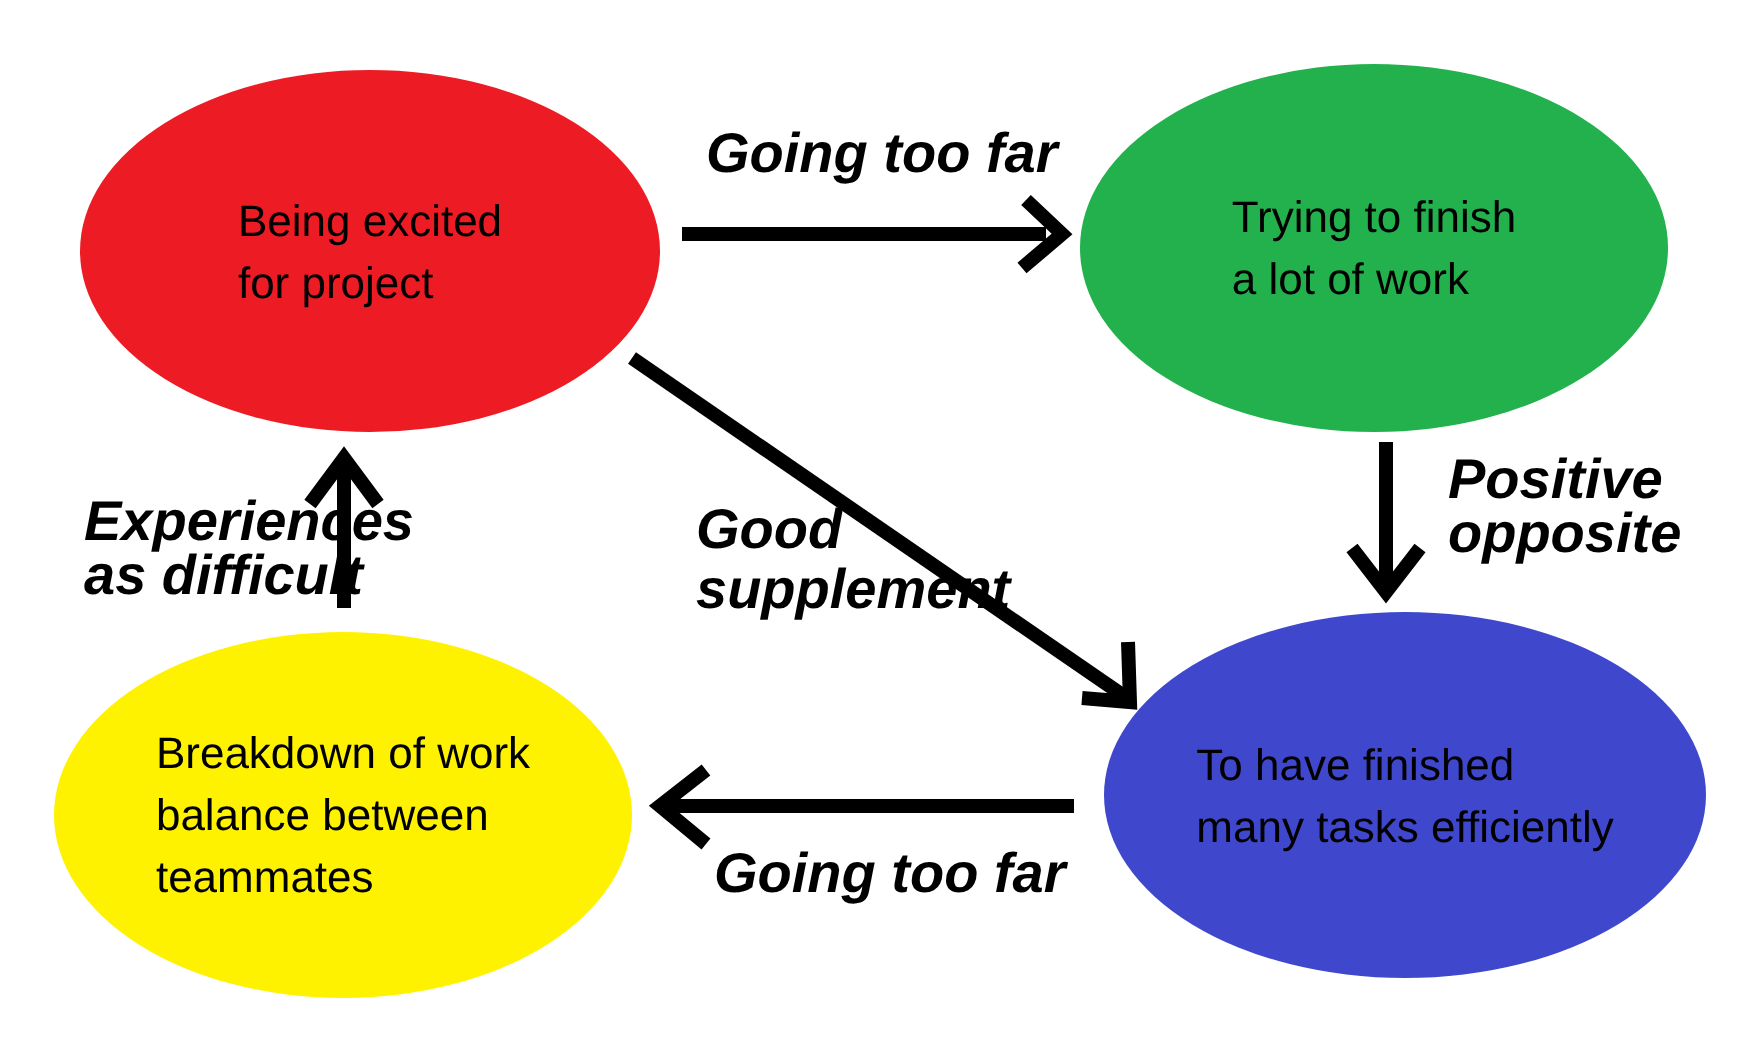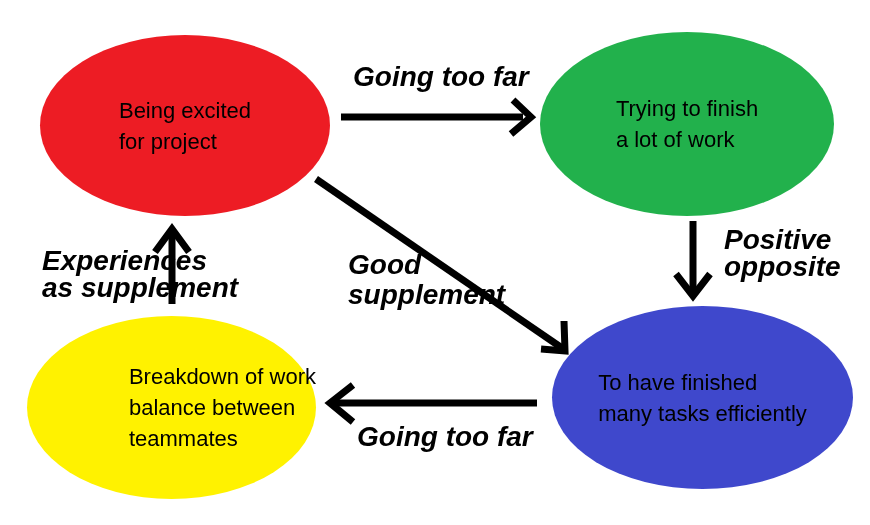--- a/index.html
+++ b/index.html
@@ -49,21 +49,21 @@
     font-size: 28px;
     line-height: 27px;
     font-style: italic;
     font-weight: 600;
     white-space: pre-line;
   }
   
   .node-excited   { left: 40px;  top: 35px;  width: 290px; height: 181px; justify-content: center; }
   .node-trying    { left: 540px; top: 32px;  width: 294px; height: 184px; }
   .node-finished  { left: 552px; top: 306px; width: 301px; height: 183px; }
-  .node-breakdown { left: 27px;  top: 316px; width: 289px; height: 183px; justify-content: flex-end; }
+  .node-breakdown { left: 27px;  top: 316px; width: 289px; height: 183px; }
   
   .label-top-going     { left: 353px; top: 63px; }
   .label-positive      { left: 724px; top: 226px; }
   .label-good          { left: 348px; top: 250px; line-height: 30px; }
   .label-bottom-going  { left: 357px; top: 423px; }
   .label-experiences   { left: 42px;  top: 247px; }
 </style>
 </head>
 <body>
 
@@ -118,15 +118,15 @@
 teammates</div>
   </div>
 
   <div class="edge-label label-top-going">Going too far</div>
   <div class="edge-label label-positive">Positive
 opposite</div>
   <div class="edge-label label-good">Good
 supplement</div>
   <div class="edge-label label-bottom-going">Going too far</div>
   <div class="edge-label label-experiences">Experiences
-as supplement</div>
+as difficult</div>
 
 </div>
 
 </body></html>

